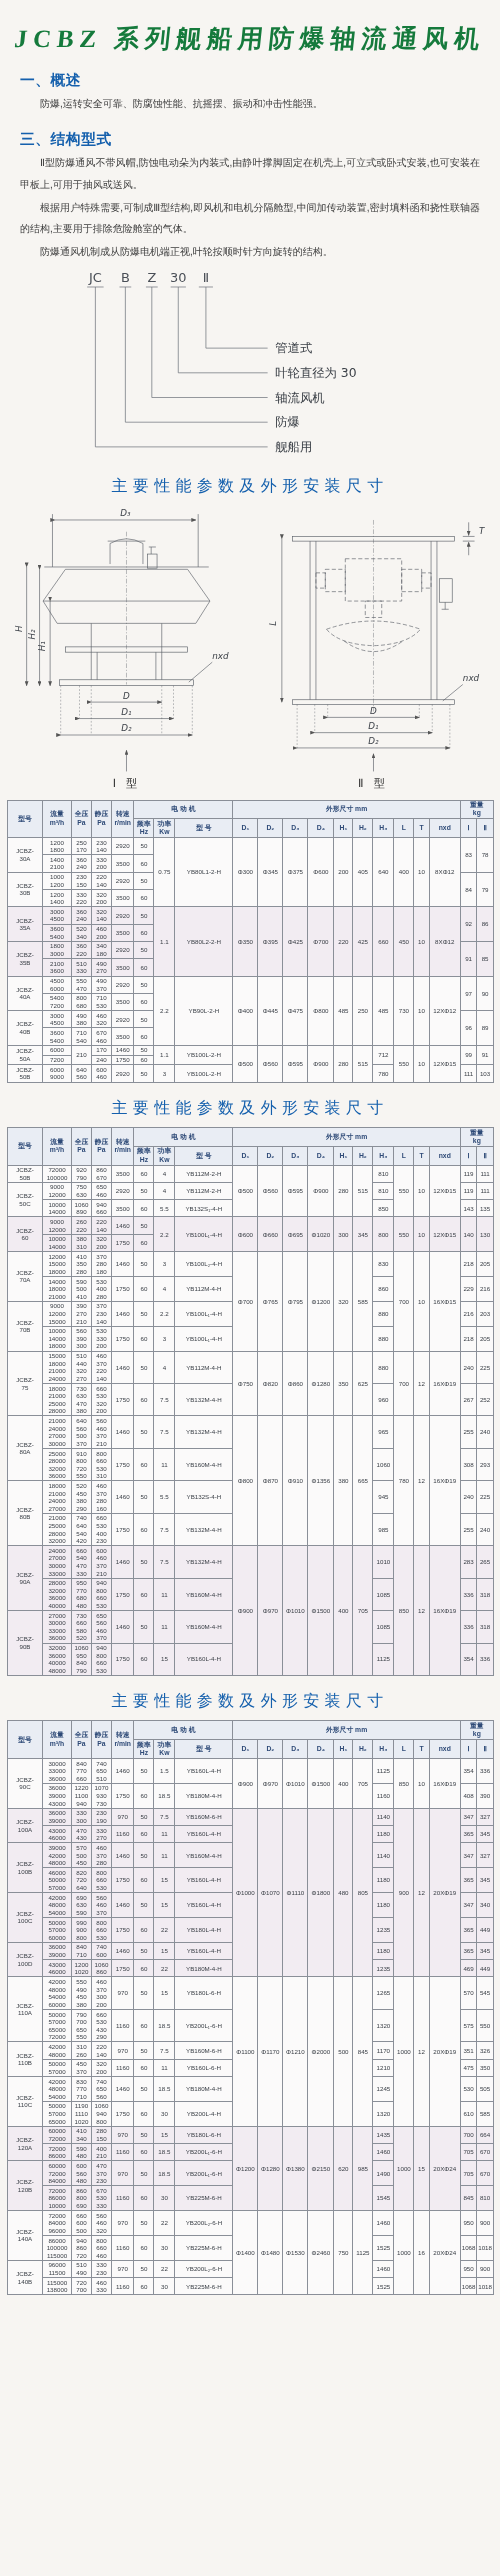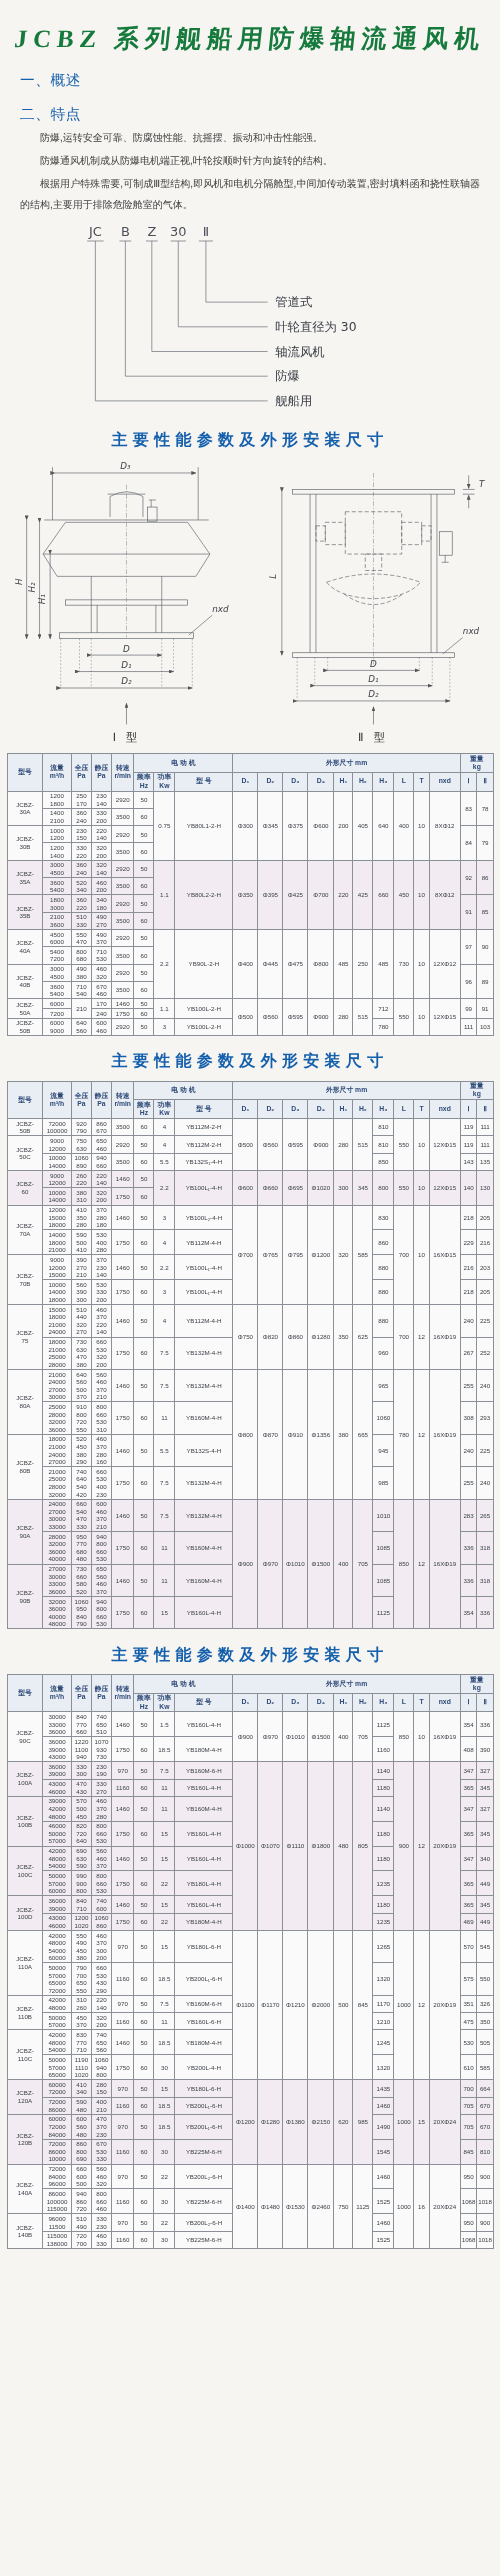--- a/index.html
+++ b/index.html
@@ -1,21 +1,21 @@
 <!DOCTYPE html>
 <html style="font-size:9.4px"><head>
 <meta charset="utf-8">
 <style>
   html,body{margin:0;padding:0;background:#f7f5f2;}
   .page{width:500px;margin:0 auto;background:#f7f5f2;font-family:"Liberation Sans",sans-serif;color:#3a3a3a;padding:5.9px 0 17.6px 0;}
   .title{font-family:"Liberation Serif",serif;font-weight:bold;color:#157a3c;font-size:25px;text-align:center;letter-spacing:5.9px;margin:16.5px 0 5.9px 0;transform:skewX(-6deg);}
   .sec{padding:0 20px;}
-  .sec-h{color:#1560ad;font-size:14.7px;font-weight:normal;margin:15.3px 0 3.5px 0;letter-spacing:0.6px;}
+  .sec-h{color:#1560ad;font-size:14.7px;font-weight:bold;margin:15.3px 0 3.5px 0;letter-spacing:0.6px;}
   .sec p{font-size:10px;line-height:2.15;text-indent:2em;margin:1.2px 0;color:#3c3c3c;text-align:justify;}
-  .big-title{color:#1560ad;font-size:16px;font-weight:bold;text-align:center;letter-spacing:5.3px;margin:15.3px 0 8.2px 0;}
+  .big-title{color:#1560ad;font-size:16px;font-weight:normal;text-align:center;letter-spacing:5.3px;margin:15.3px 0 8.2px 0;}
   .diagram-wrap{padding:3.5px 0 0 0;}
   .draw-row{display:flex;justify-content:space-around;align-items:flex-end;padding:2.4px 3.5px 0 3.5px;}
   .fig{text-align:center;}
   .fig-cap{font-size:11.2px;color:#333;letter-spacing:3.5px;margin:2.4px 0 8.2px 0;}
   svg{display:block;}
   svg text{font-family:"DejaVu Sans","Liberation Sans",sans-serif;}
   .tbl-host{padding:0 7px;margin-bottom:4.7px;}
   table.perf{border-collapse:collapse;table-layout:fixed;width:485px;margin:0 auto;background:#fbfafa;border:1.2px solid #3f444c;}
   table.perf th,table.perf td{border:0.6px solid #8a8f98;padding:0.6px 0;text-align:center;vertical-align:middle;white-space:pre-line;font-size:6.2px;line-height:1.22;color:#3c4148;overflow:hidden;}
   table.perf thead th{background:#e9edf4;color:#2e4a77;font-weight:bold;font-size:6.8px;}
@@ -26,27 +26,28 @@
 
 <div class="page">
 
   <h1 class="title">JCBZ 系列舰船用防爆轴流通风机</h1>
 
   <div class="sec">
     <div class="sec-h">一、概述</div>
   </div>
 
   <div class="sec">
-    <div class="sec-h">二、特点</div>
     <p>防爆,运转安全可靠、防腐蚀性能、抗摇摆、振动和冲击性能强。</p>
   </div>
 
   <div class="sec">
+    <div class="sec-h">三、结构型式</div>
+    <p>Ⅱ型防爆通风不带风帽,防蚀电动朵为内装式,由静叶撑脚固定在机壳上,可立式或卧式安装,也可安装在甲板上,可用于抽风或送风。</p>
+    <p>根据用户特殊需要,可制成Ⅲ型结构,即风机和电机分隔舱型,中间加传动装置,密封填料函和挠性联轴器的结构,主要用于排除危险舱室的气体。</p>
     <p>防爆通风机制成从防爆电机端正视,叶轮按顺时针方向旋转的结构。</p>
-    <p>根据用户特殊需要,可制成Ⅲ型结构,即风机和电机分隔舱型,中间加传动装置,密封填料函和挠性联轴器的结构,主要用于排除危险舱室的气体。</p>
   </div>
 
 
   <div class="diagram-wrap">
     <svg width="500" height="194" viewBox="0 0 850 330">
       <g fill="#4a4f57" font-size="22" text-anchor="middle">
         <text x="162" y="26">JC</text>
         <text x="213" y="26">B</text>
         <text x="258" y="26">Z</text>
         <text x="303" y="26">30</text>

